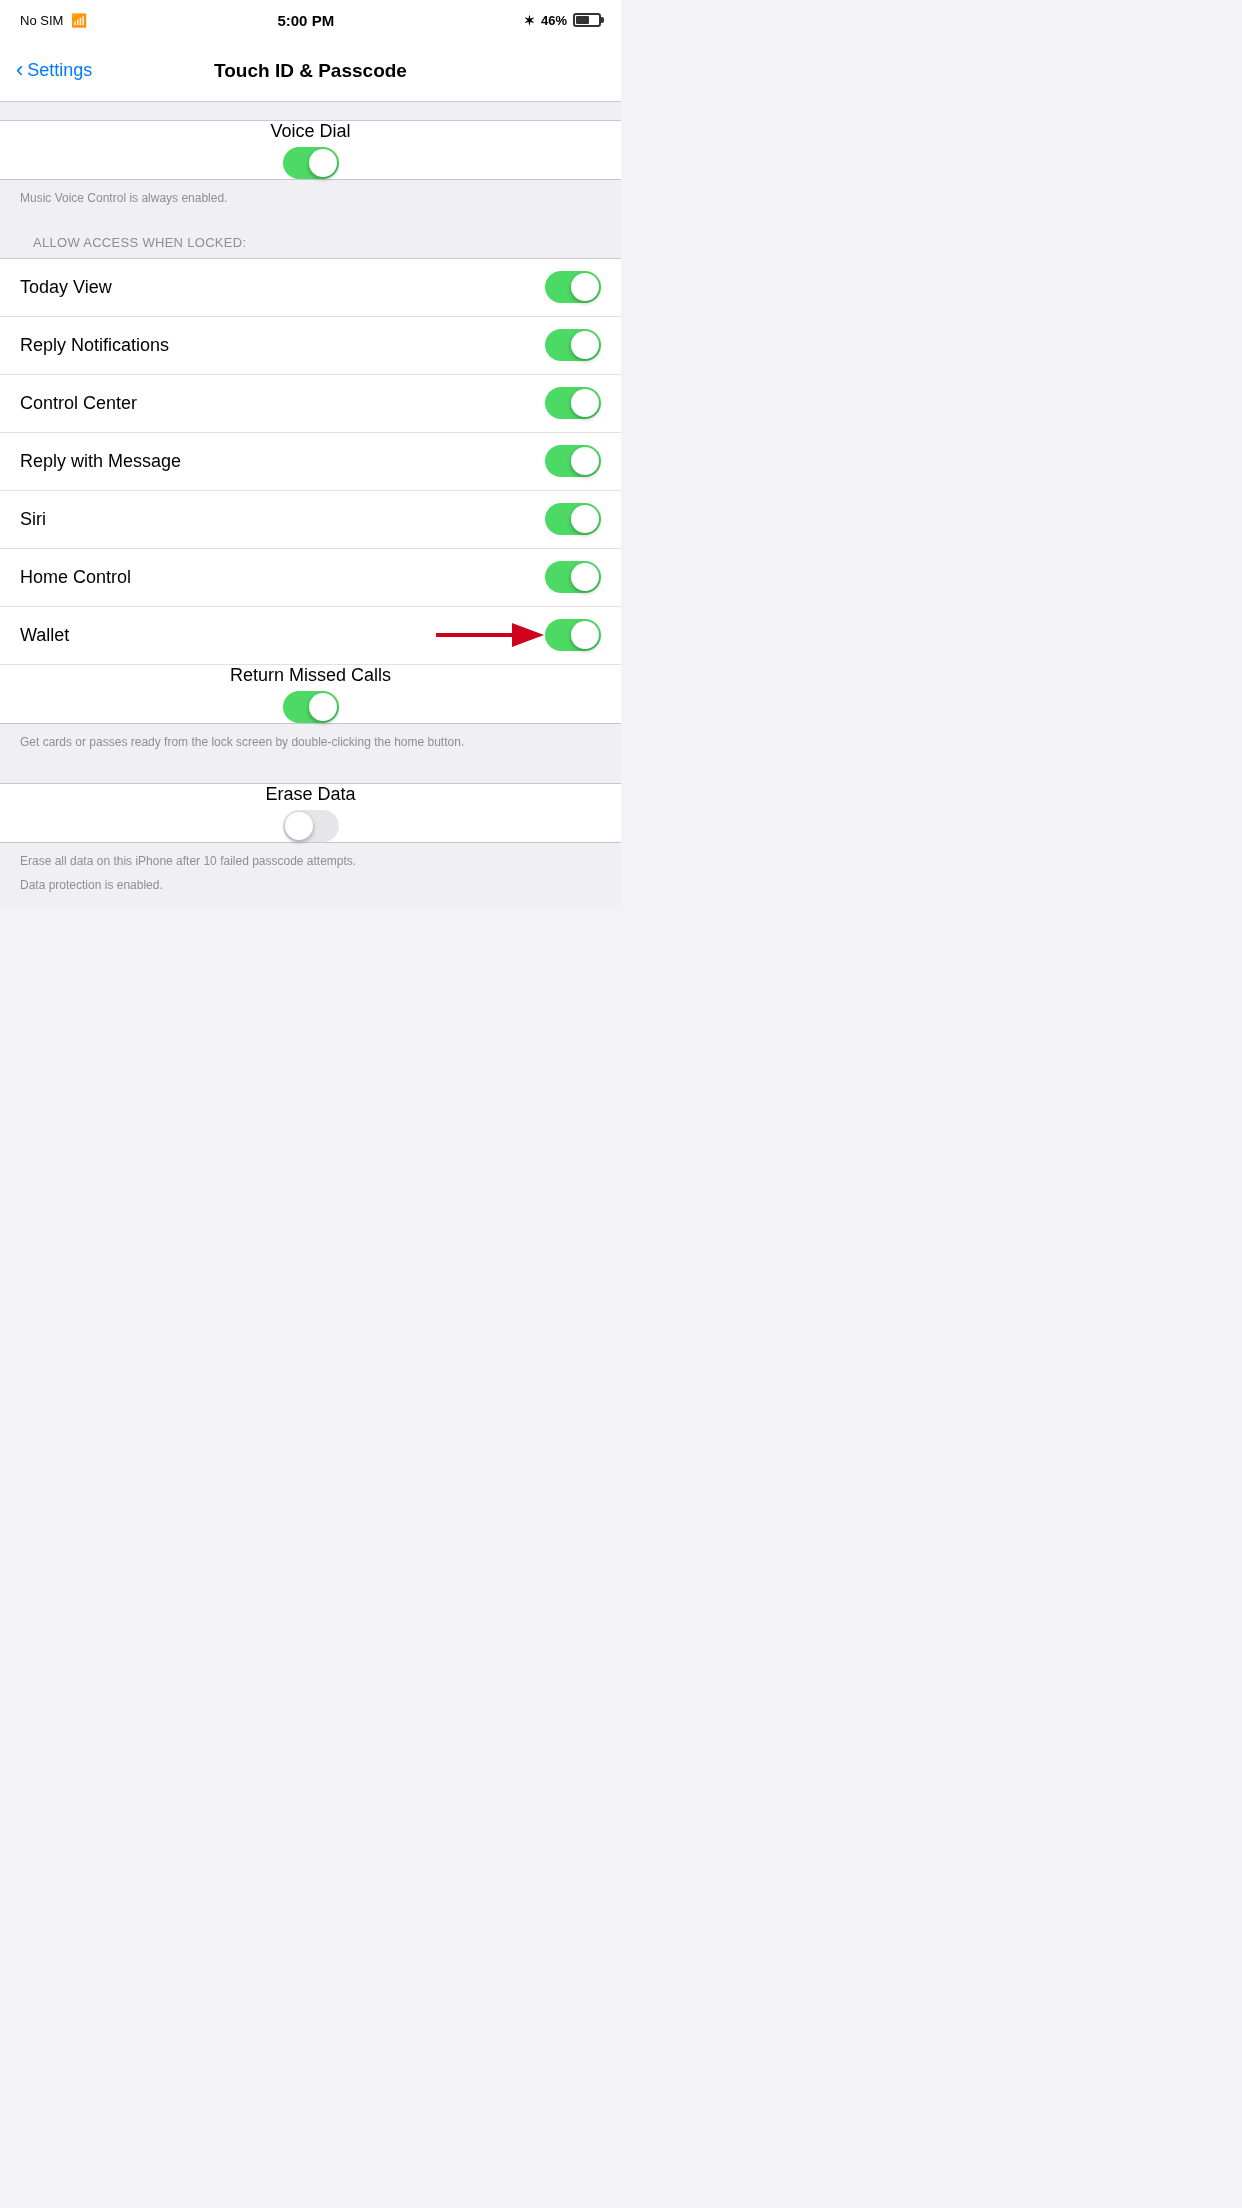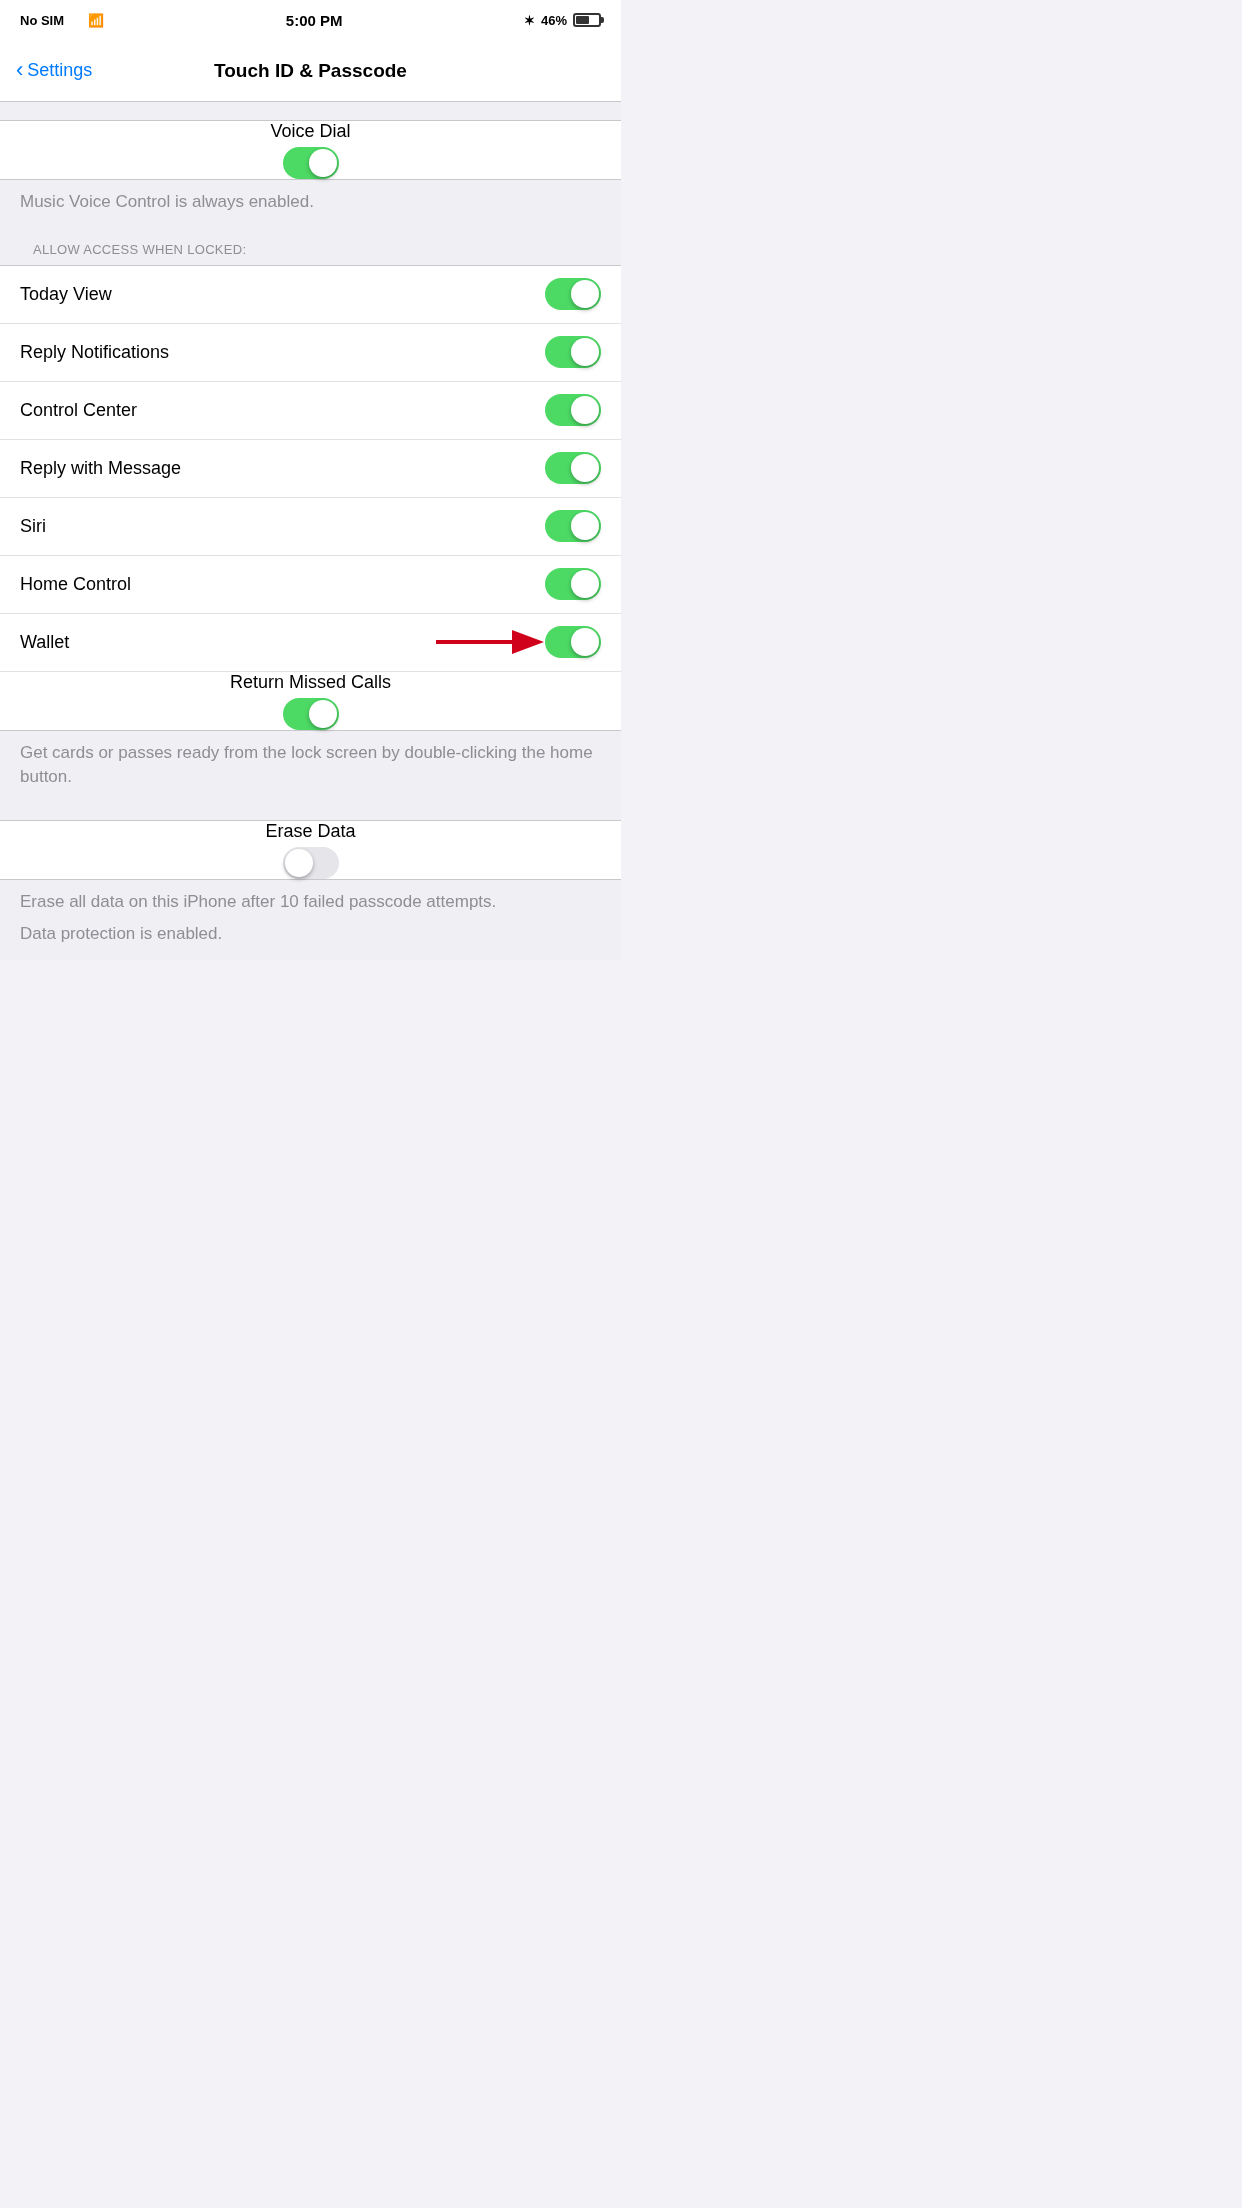--- a/index.html
+++ b/index.html
@@ -17,21 +17,21 @@
     .status-bar {
       background: #fff;
       height: 40px;
       display: flex;
       align-items: center;
       justify-content: space-between;
       padding: 0 20px;
       font-size: 14px;
       font-weight: 600;
     }
-    .status-left { display: flex; align-items: center; gap: 24px; font-size: 13px; font-weight: 700; }
+    .status-left { display: flex; align-items: center; gap: 8px; font-size: 13px; font-weight: 400; }
     .status-center { font-size: 15px; font-weight: 600; }
     .status-right { display: flex; align-items: center; gap: 6px; font-size: 13px; font-weight: 600; }
     .wifi-icon { font-size: 13px; }
     .battery-container { display: flex; align-items: center; gap: 3px; }
     .battery-bar {
       width: 28px; height: 14px; border: 2px solid #333; border-radius: 3px;
       position: relative; display: inline-block;
     }
     .battery-bar::after {
       content: ''; position: absolute; right: -5px; top: 50%;
@@ -135,21 +135,21 @@
       box-shadow: 0 2px 4px rgba(0,0,0,0.3);
       transition: left 0.2s;
     }
     .toggle.on .toggle-knob { left: 26px; }
     .toggle.off .toggle-knob { left: 2px; }
 
     
     .section-footer {
       padding: 10px 20px 14px;
       background: #efeff4;
-      font-size: 17px;
+      font-size: 12px;
       color: #8e8e93;
       line-height: 1.4;
     }
 
     
     .section-header {
       padding: 14px 33px 8px;
       background: #efeff4;
       font-size: 13px;
       color: #8e8e93;

